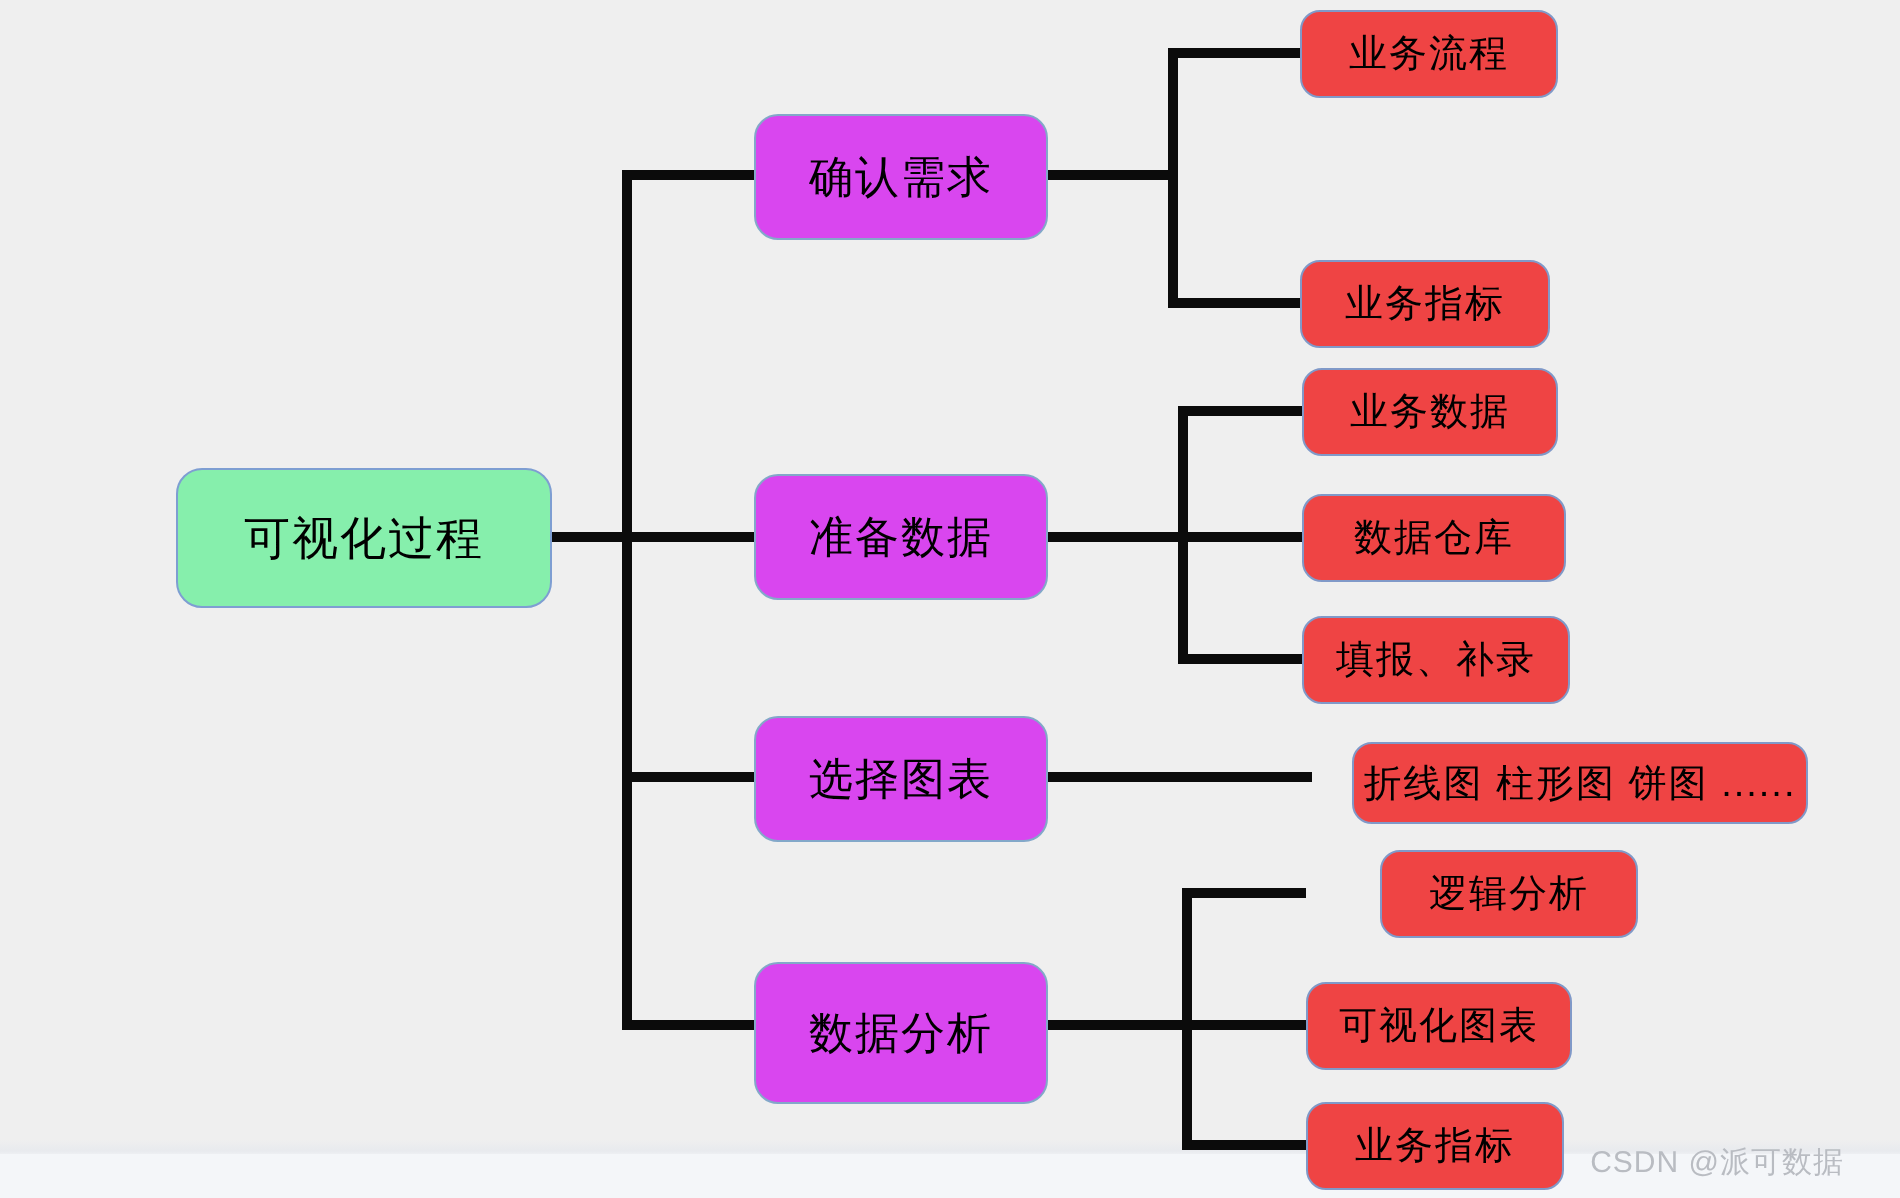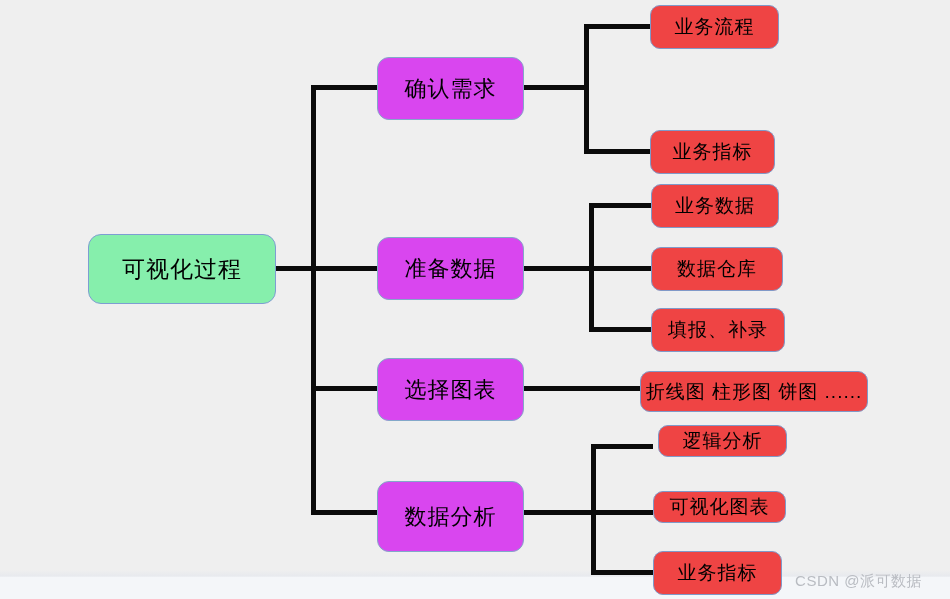--- a/index.html
+++ b/index.html
@@ -137,23 +137,23 @@
   <div class="node node-leaf" style="left:650px; top:5px; width:129px; height:44px;">业务流程</div>
 
   <div class="node node-leaf" style="left:650px; top:130px; width:125px; height:44px;">业务指标</div>
 
   <div class="node node-leaf" style="left:651px; top:184px; width:128px; height:44px;">业务数据</div>
 
   <div class="node node-leaf" style="left:651px; top:247px; width:132px; height:44px;">数据仓库</div>
 
   <div class="node node-leaf" style="left:651px; top:308px; width:134px; height:44px;">填报、补录</div>
 
-  <div class="node node-leaf" style="left:640px; top:371px; width:228px; height:41px;">折线图 柱形图 饼图 ......</div>
+  <div class="node node-leaf" style="left:676px; top:371px; width:228px; height:41px;">折线图 柱形图 饼图 ......</div>
 
-  <div class="node node-leaf" style="left:658px; top:425px; width:129px; height:32px;">逻辑分析</div>
+  <div class="node node-leaf" style="left:690px; top:425px; width:129px; height:44px;">逻辑分析</div>
 
-  <div class="node node-leaf" style="left:653px; top:491px; width:133px; height:32px;">可视化图表</div>
+  <div class="node node-leaf" style="left:653px; top:491px; width:133px; height:44px;">可视化图表</div>
 
   <div class="node node-leaf" style="left:653px; top:551px; width:129px; height:44px;">业务指标</div>
 
   <div id="watermark">CSDN @派可数据</div>
 
 </div>
 
 </body></html>

